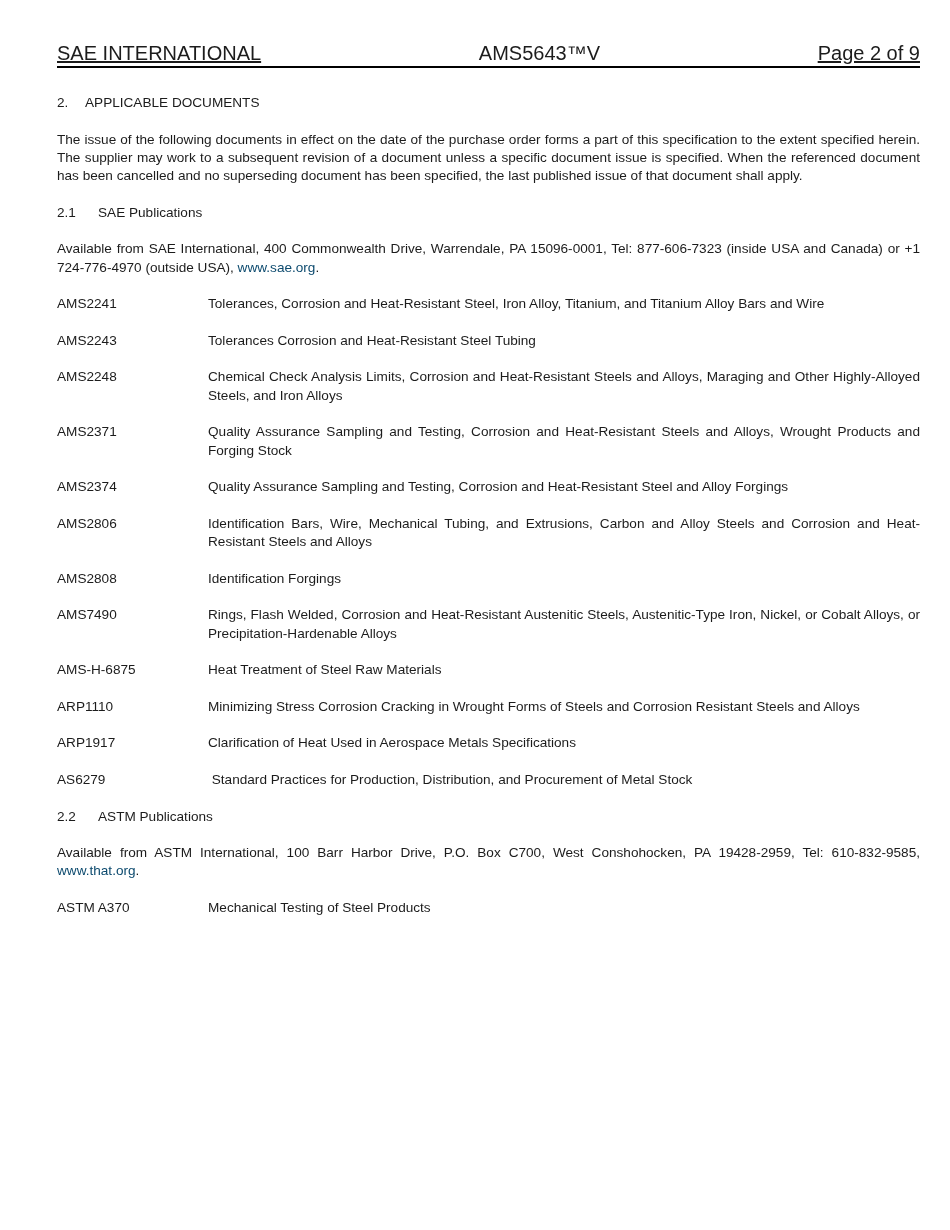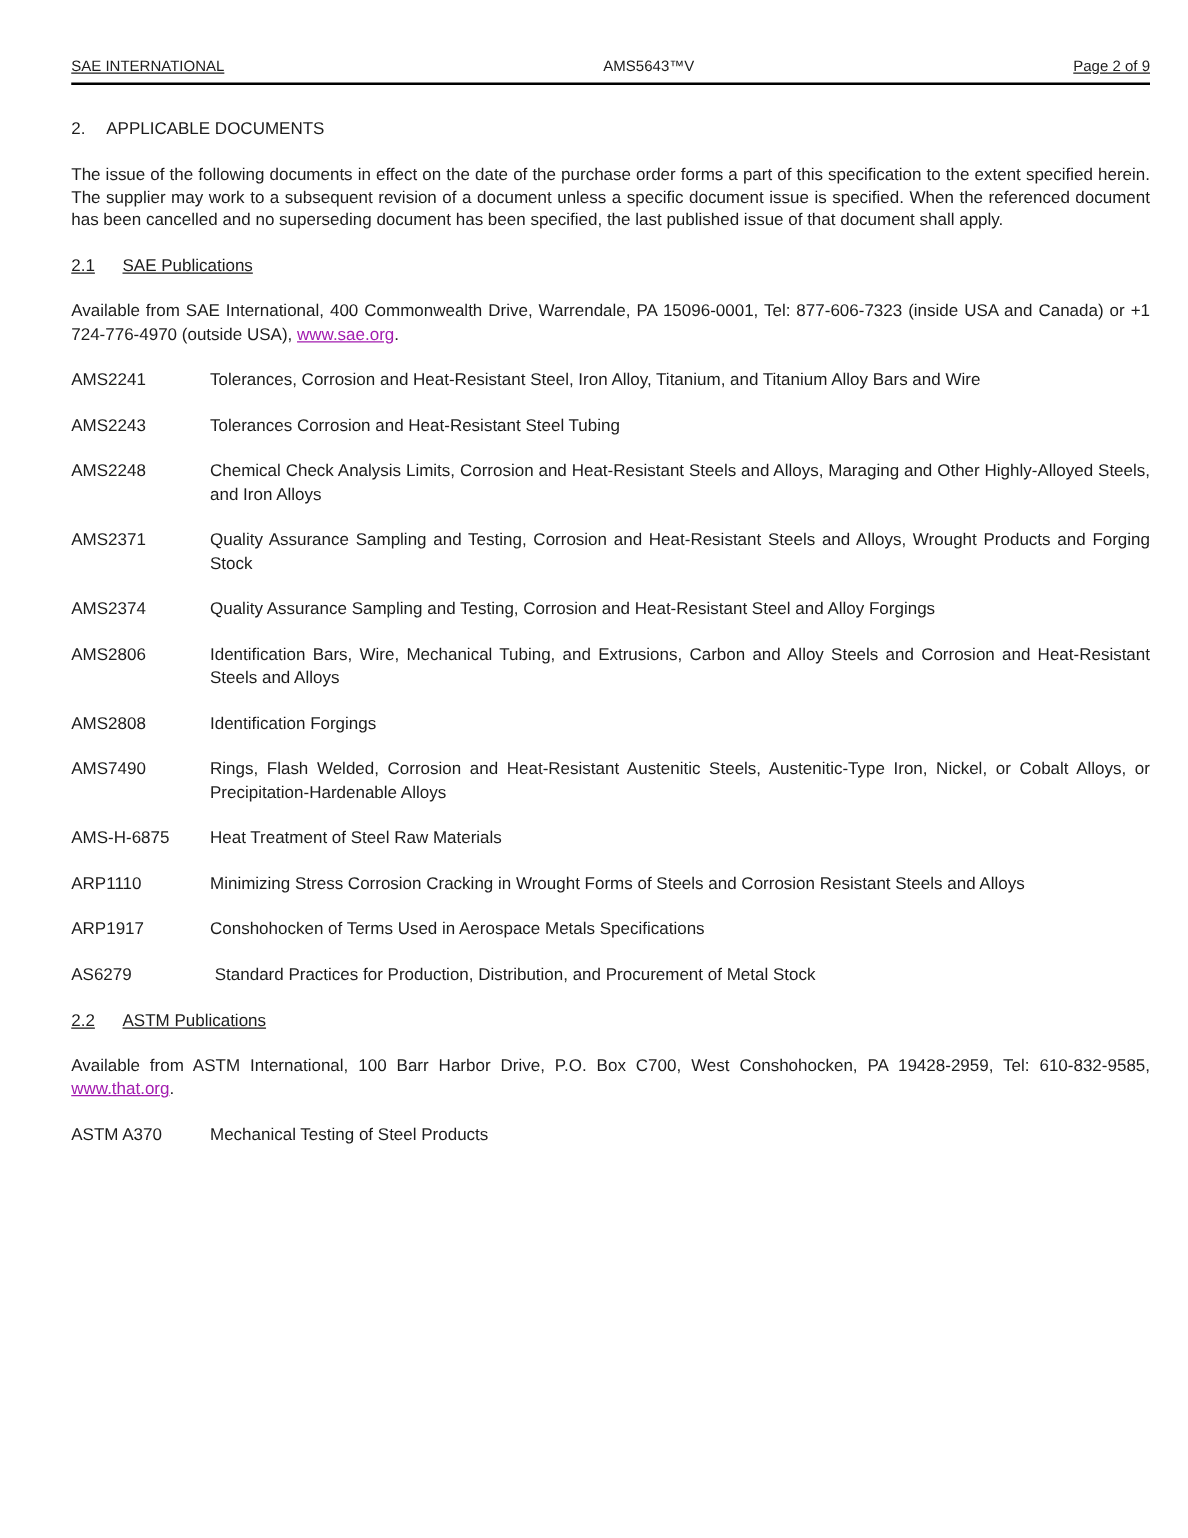--- a/index.html
+++ b/index.html
@@ -19,57 +19,57 @@
     padding: 44px 30px 0 57px;
     background: #ffffff;
   }
   
   .doc-header {
     display: flex;
     justify-content: space-between;
     align-items: baseline;
     border-bottom: 2px solid #000000;
     padding-bottom: 4px;
-    font-size: 12px;
+    font-size: 20px;
     line-height: 18px;
   }
   .doc-header .hdr-left,
   .doc-header .hdr-right { text-decoration: underline; }
   
   .section-heading {
     display: flex;
     margin: 26px 0 18.3px 0;
   }
-  .section-heading.level2 { margin-top: 0; text-decoration: underline; }
+  .section-heading.level2 { margin-top: 0; }
   .num-l1 { display: inline-block; width: 28px; flex: 0 0 28px; }
   .num-l2 { display: inline-block; width: 41px; flex: 0 0 41px; }
   
   .para {
     text-align: justify;
     margin: 0 0 18.3px 0;
   }
   a.doc-link, .doc-link {
-    color: #a21caf;
-    text-decoration: underline;
+    color: #0c4a6e;
     cursor: pointer;
   }
   
   .doc-row {
     display: flex;
     margin: 0 0 18.3px 0;
     justify-content: space-between;
   }
   .doc-code {
     flex: 0 0 111px;
     width: 111px;
   }
   .doc-title {
     flex: 1 1 auto;
     text-align: justify;
     white-space: pre-wrap;
+    margin-left: 40px;
   }
 </style>
 </head>
 <body>
 
 <div class="page">
 
   <div class="doc-header">
     <span class="hdr-left">SAE INTERNATIONAL</span>
     <span class="hdr-center">AMS5643™V</span>
@@ -138,21 +138,21 @@
     <span class="doc-title">Heat Treatment of Steel Raw Materials</span>
   </div>
 
   <div class="doc-row">
     <span class="doc-code">ARP1110</span>
     <span class="doc-title">Minimizing Stress Corrosion Cracking in Wrought Forms of Steels and Corrosion Resistant Steels and Alloys</span>
   </div>
 
   <div class="doc-row">
     <span class="doc-code">ARP1917</span>
-    <span class="doc-title">Conshohocken of Terms Used in Aerospace Metals Specifications</span>
+    <span class="doc-title">Clarification of Heat Used in Aerospace Metals Specifications</span>
   </div>
 
   <div class="doc-row">
     <span class="doc-code">AS6279</span>
     <span class="doc-title"> Standard Practices for Production, Distribution, and Procurement of Metal Stock</span>
   </div>
 </div>
 
   <div class="section-heading level2">
     <span class="num-l2">2.2</span>

